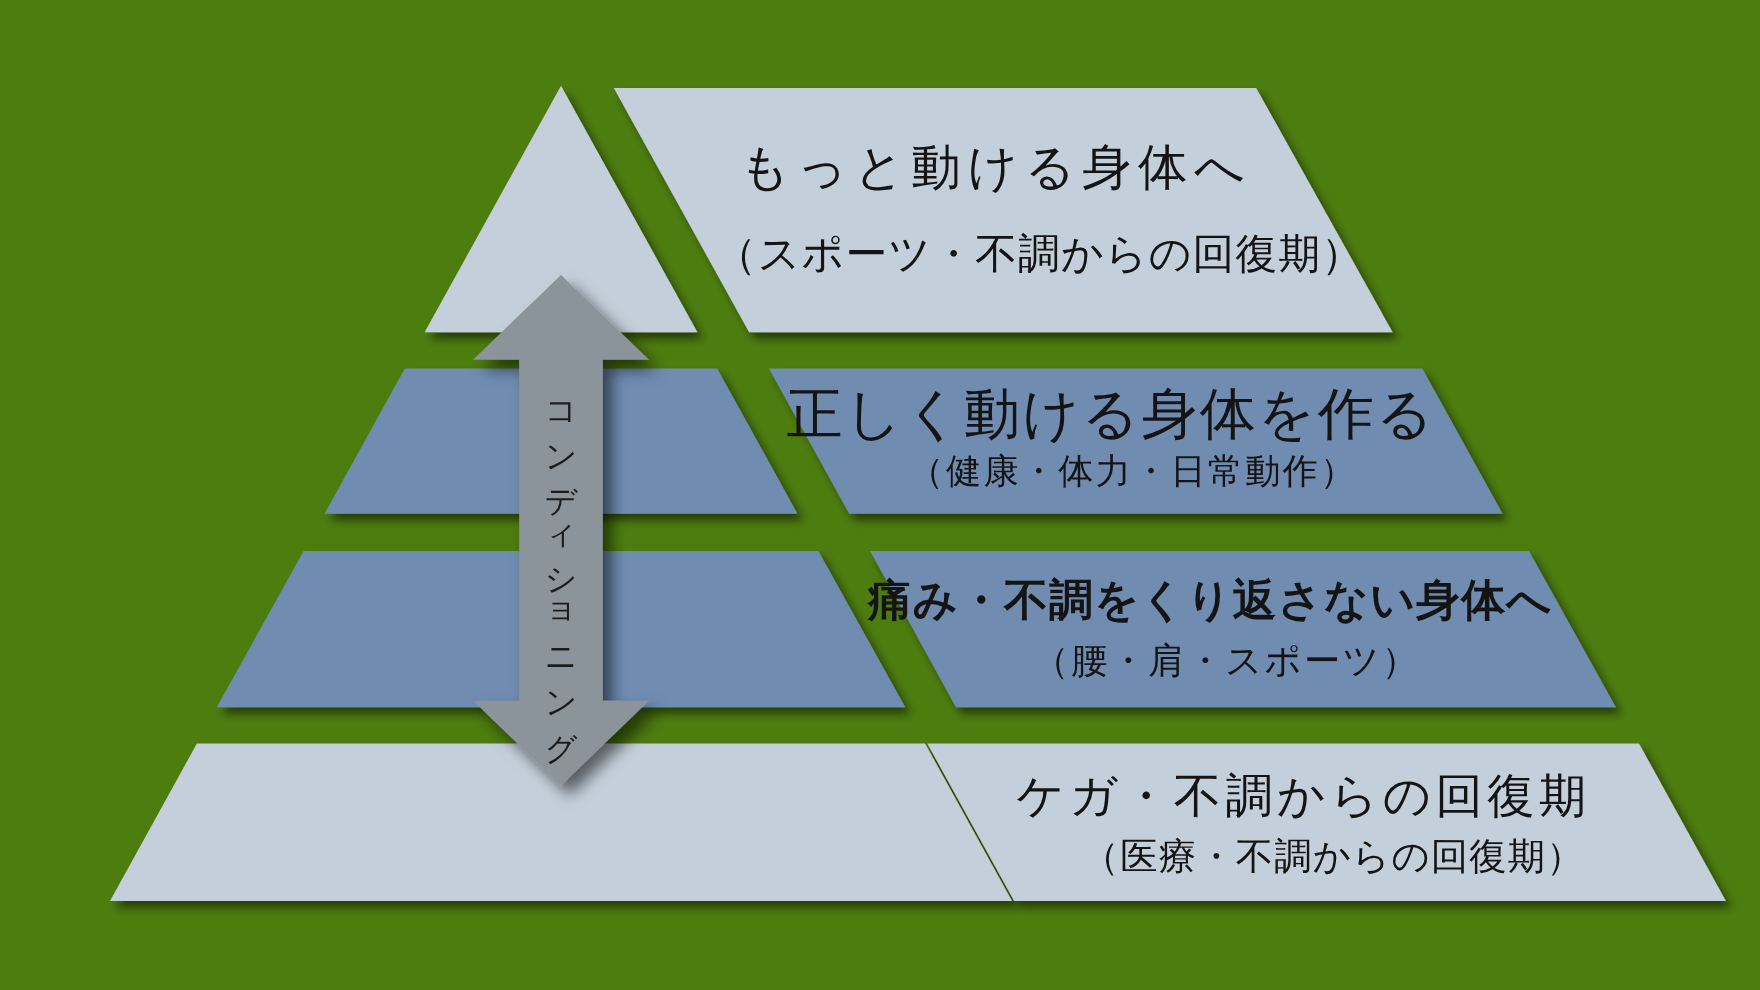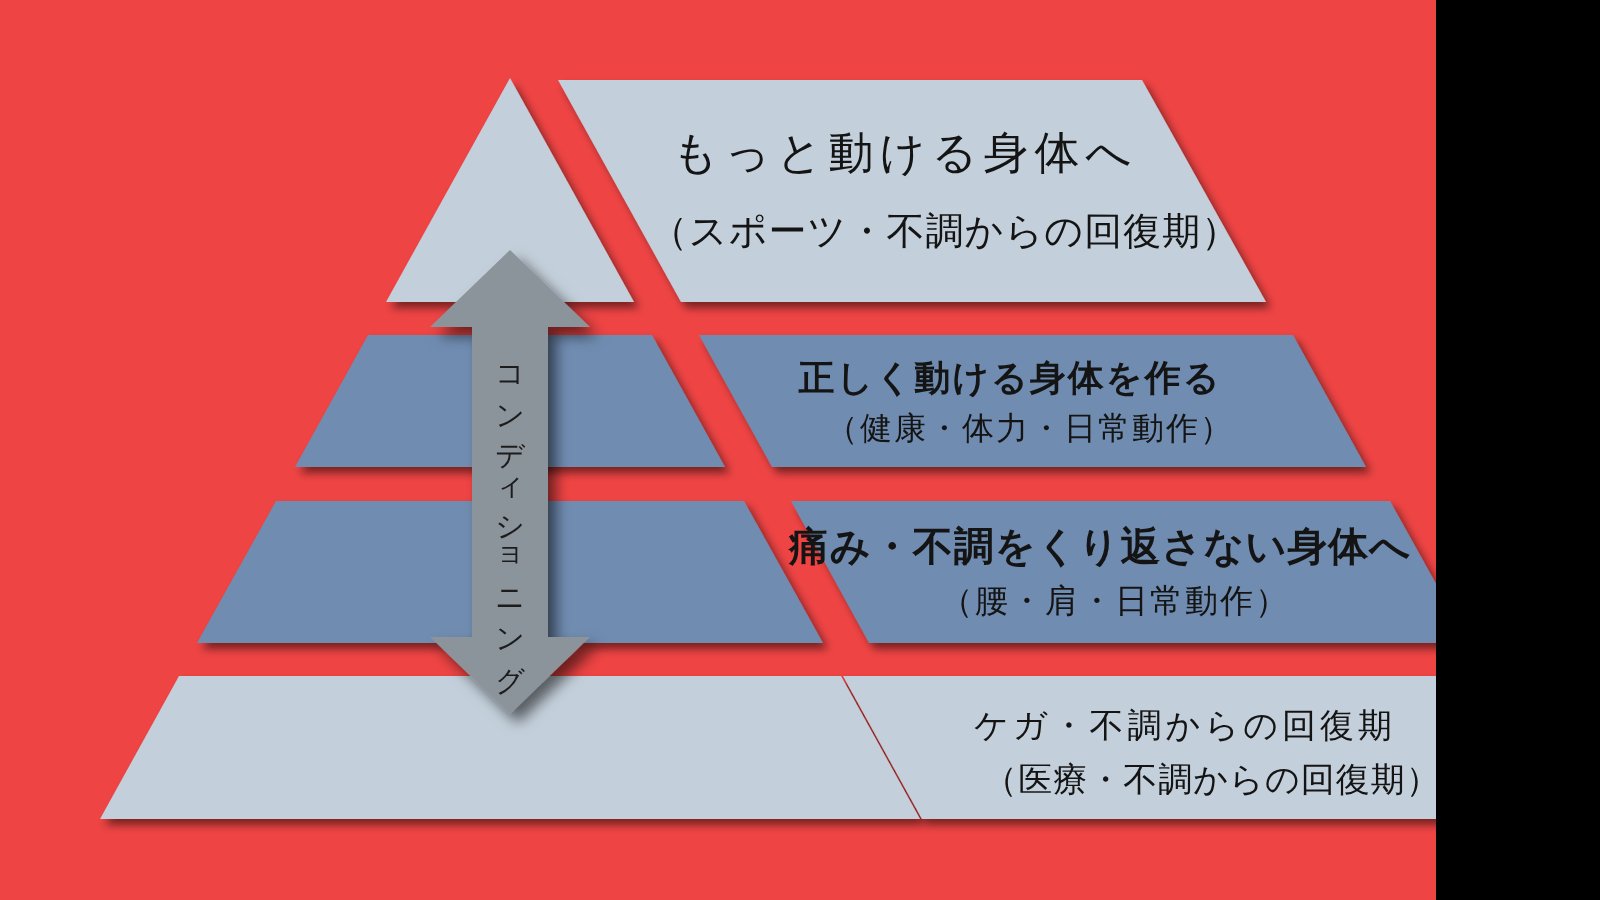--- a/index.html
+++ b/index.html
@@ -1,31 +1,31 @@
 <!DOCTYPE html>
 <html><head>
 <meta charset="utf-8">
 <style>
   html,body{margin:0;padding:0;background:#000;}
   #stage{
-    position:relative;width:1436px;height:900px;background:#ef4444;overflow:hidden;
+    position:relative;width:1600px;height:900px;background:#4d7c0f;overflow:hidden;
     font-family:"DejaVu Serif","Liberation Serif",serif;
   }
   #pyramid-svg{position:absolute;left:0;top:0;}
   .tier-text{
     position:absolute;transform:translate(-50%,-50%);
     white-space:nowrap;text-align:center;color:#141414;line-height:1;
   }
   .t1-title{font-size:45px;letter-spacing:6px;}
   .t1-sub{font-size:38px;letter-spacing:1px;}
-  .t2-title{font-size:36px;font-weight:bold;letter-spacing:2px;}
+  .t2-title{font-size:51px;font-weight:normal;letter-spacing:2px;}
   .t2-sub{font-size:32px;letter-spacing:2px;}
   .t3-title{font-size:40px;font-weight:bold;letter-spacing:1px;}
   .t3-sub{font-size:33px;letter-spacing:2px;}
-  .t4-title{font-size:34px;letter-spacing:4px;}
+  .t4-title{font-size:43px;letter-spacing:4px;}
   .t4-sub{font-size:34px;letter-spacing:1px;}
   .arrow-label{
     position:absolute;left:510px;top:348px;transform:translateX(-50%);
     writing-mode:vertical-rl;text-orientation:upright;
     font-size:29px;letter-spacing:4px;color:#1c1c1c;white-space:nowrap;line-height:1;
   }
 </style>
 </head>
 <body>
 
@@ -57,20 +57,20 @@
     <path filter="url(#arrowShadow)" d="M 510,250 L 590,327 L 548,327 L 548,637 L 590,637 L 510,714 L 430,637 L 472,637 L 472,327 L 430,327 Z" fill="#8b939b"></path>
   </svg>
 
   <div class="tier-text t1-title" style="left:905px;top:152px;">もっと動ける身体へ</div>
   <div class="tier-text t1-sub" style="left:945px;top:231px;">（スポーツ・不調からの回復期）</div>
 
   <div class="tier-text t2-title" style="left:1010px;top:377px;">正しく動ける身体を作る</div>
   <div class="tier-text t2-sub" style="left:1030px;top:428px;">（健康・体力・日常動作）</div>
 
   <div class="tier-text t3-title" style="left:1100px;top:546px;">痛み・不調をくり返さない身体へ</div>
-  <div class="tier-text t3-sub" style="left:1115px;top:600px;">（腰・肩・日常動作）</div>
+  <div class="tier-text t3-sub" style="left:1115px;top:600px;">（腰・肩・スポーツ）</div>
 
   <div class="tier-text t4-title" style="left:1185px;top:725px;">ケガ・不調からの回復期</div>
   <div class="tier-text t4-sub" style="left:1212px;top:779px;">（医療・不調からの回復期）</div>
 
   <div class="arrow-label">コンディショニング</div>
 
 </div>
 
 </body></html>

